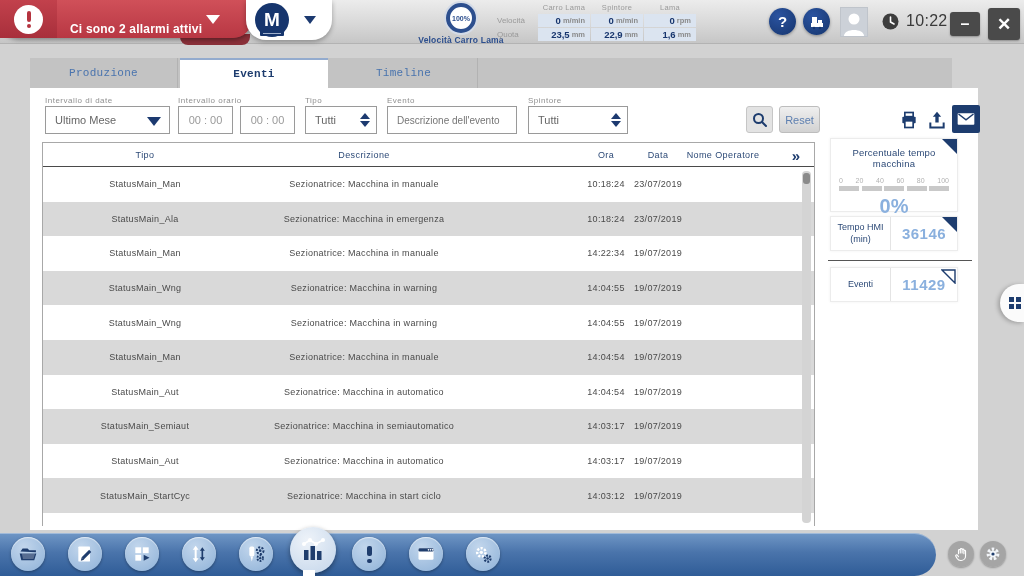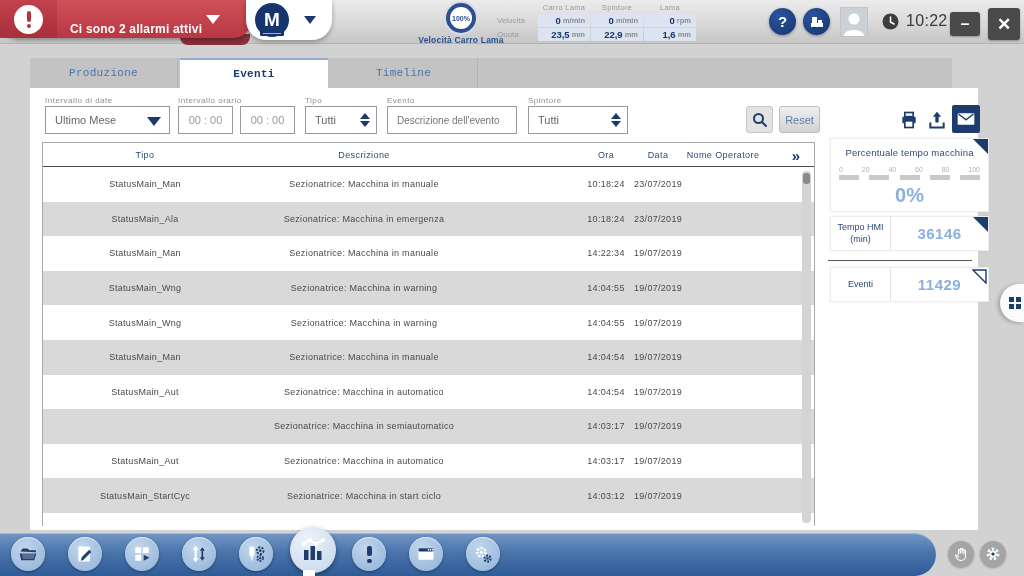--- a/index.html
+++ b/index.html
@@ -123,21 +123,21 @@
   .c-ora  { left:528px; width:70px; }
   .c-data { left:580px; width:70px; }
   .c-oper { left:630px; width:100px; }
   .vscroll { position:absolute; right:3px; top:28px; width:9px; height:352px; background:#d4d4d4; border-radius:4px; }
   .vthumb { position:absolute; left:1px; top:2px; width:7px; height:11px; background:#8a8a8a; border-radius:3px; cursor:pointer; }
   .icon-btn { position:absolute; width:26px; height:26px; display:flex; align-items:center; justify-content:center; cursor:pointer; }
   .print-btn { left:866px; top:19px; }
   .export-btn { left:894px; top:19px; }
   .mail-btn { left:922px; top:17px; width:28px; height:28px; background:#1d3c6e; border-radius:2px; }
 
-  .card { position:absolute; left:800px; width:159px; background:#fff; border:1px solid #ececec; box-shadow:0 0 3px rgba(0,0,0,.06); }
+  .card { position:absolute; left:800px; width:128px; background:#fff; border:1px solid #ececec; box-shadow:0 0 3px rgba(0,0,0,.06); }
   .corner { position:absolute; right:0; top:0; width:0; height:0;
             border-left:15px solid transparent; border-top:15px solid #1d3c6e; }
   .card-pct { top:50px; height:74px; }
   .pct-title { margin-top:8px; text-align:center; font-size:9.5px; color:#2d4a77; letter-spacing:.2px; }
   .pct-scale { margin:8px 8px 0; display:flex; justify-content:space-between; }
   .pct-scale span { font-size:7px; color:#b2b2b2; }
   .pct-segs { margin:2px 8px 0; display:flex; justify-content:space-between; }
   .pct-segs i { display:block; width:20px; height:5px; background:#c9c9c9; }
   .pct-value { margin-top:4px; text-align:center; font-size:20px; font-weight:bold; color:#8ab0de; }
 
@@ -389,20 +389,21 @@
             <span class="tcell c-oper"></span>
           </div>
           <div class="trow">
             <span class="tcell c-tipo">StatusMain_Aut</span>
             <span class="tcell c-desc">Sezionatrice: Macchina in automatico</span>
             <span class="tcell c-ora">14:04:54</span>
             <span class="tcell c-data">19/07/2019</span>
             <span class="tcell c-oper"></span>
           </div>
           <div class="trow alt">
+            <span class="tcell c-tipo">StatusMain_Semiaut</span>
             <span class="tcell c-desc">Sezionatrice: Macchina in semiautomatico</span>
             <span class="tcell c-ora">14:03:17</span>
             <span class="tcell c-data">19/07/2019</span>
             <span class="tcell c-oper"></span>
           </div>
           <div class="trow">
             <span class="tcell c-tipo">StatusMain_Aut</span>
             <span class="tcell c-desc">Sezionatrice: Macchina in automatico</span>
             <span class="tcell c-ora">14:03:17</span>
             <span class="tcell c-data">19/07/2019</span>

